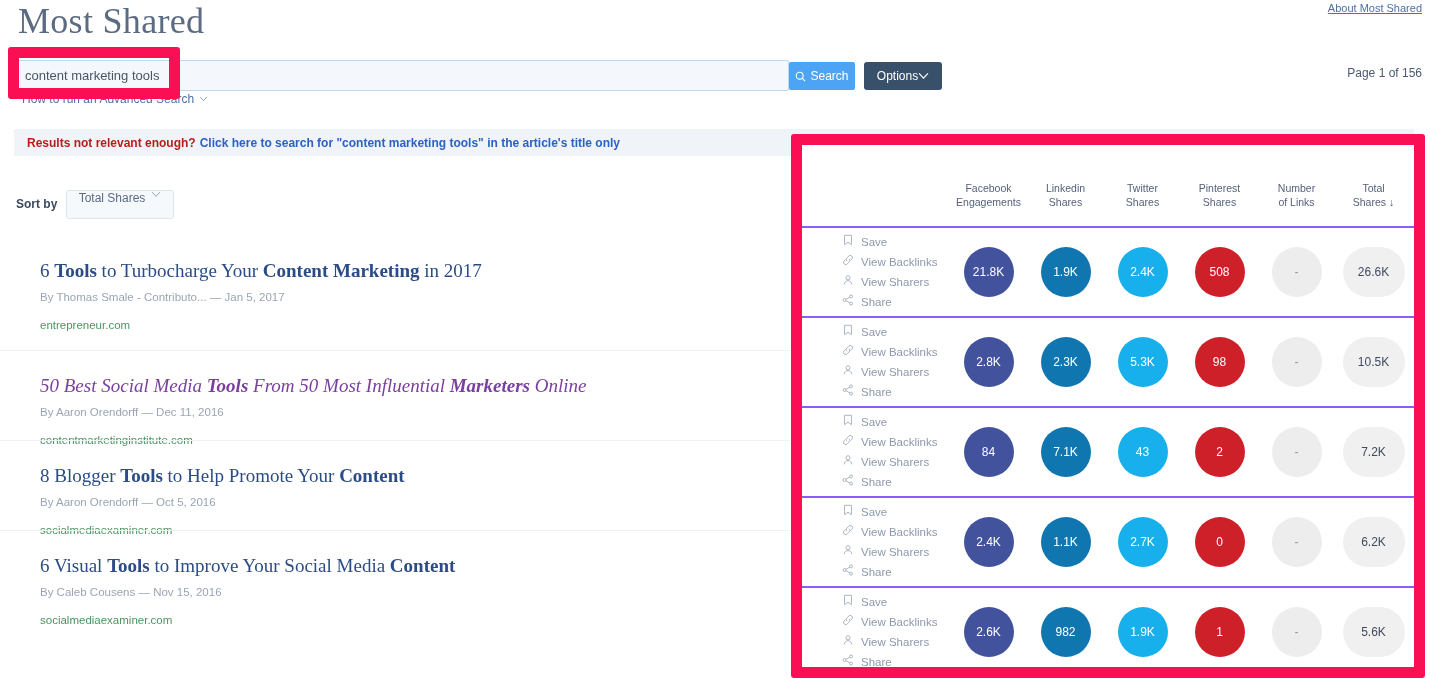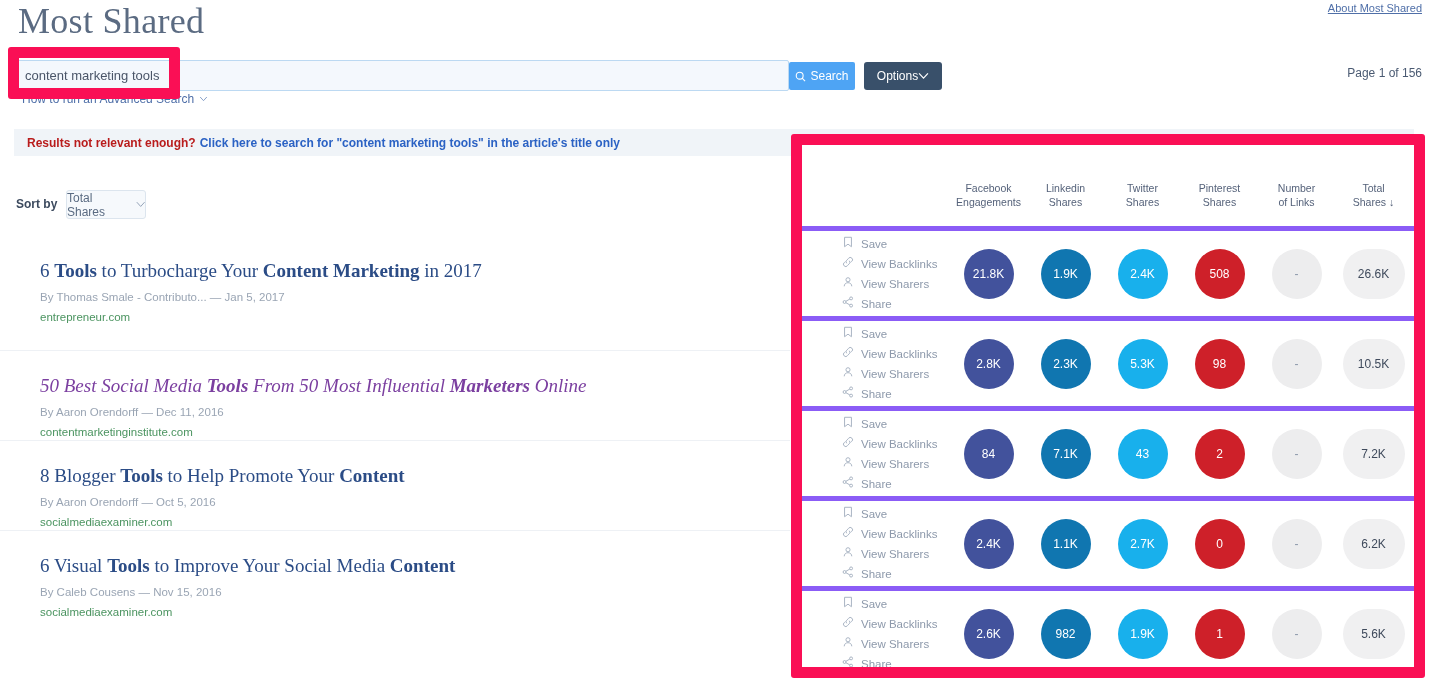--- a/index.html
+++ b/index.html
@@ -77,57 +77,57 @@
   .notice b { color: #b91c1c; font-weight: bold; }
   .notice .lnk { color: #2b62c4; font-weight: bold; margin-left: 4px; cursor: pointer; }
 
   
   .sortby-label {
     position: absolute; left: 16px; top: 197px;
     font-size: 12px; font-weight: bold; color: #3c4a5e;
   }
   .sort-select {
     position: absolute; left: 66px; top: 190px;
-    width: 80px; height: 29px;
+    width: 108px; height: 29px;
     background: #f6f9fc; border: 1px solid #dce5ee; border-radius: 3px;
-    display: flex; align-items: center; justify-content: center; gap: 6px;
+    display: flex; align-items: flex-start; justify-content: center; gap: 6px;
     font-size: 12px; color: #5a6b82; cursor: pointer;
   }
 
   
   .results { position: absolute; left: 0; top: 236px; width: 790px; }
   .result-row { height: 90px; position: relative; padding-left: 40px; }
   .result-row + .result-row { border-top: 1px solid #eef1f5; }
   .r-title {
     font-family: "Liberation Serif", serif;
     font-size: 19px; line-height: 22px; color: #2b4c86;
     margin-top: 24px; cursor: pointer;
   }
   .r-title.visited { color: #7b3fa0; font-style: italic; }
   .r-title b { font-weight: bold; }
   .r-meta { font-size: 11.5px; color: #9aa5b4; margin-top: 9px; }
-  .r-domain { font-size: 11.5px; color: #4b9460; margin-top: 8px; cursor: pointer; }
+  .r-domain { font-size: 11.5px; color: #4b9460; margin-top: 16px; cursor: pointer; }
 
   
   .metrics {
     position: absolute; left: 800px; top: 143px;
     width: 615px; height: 528px;
     background: #fff;
   }
   .m-head { display: flex; height: 60px; padding-top: 38px; }
   .m-head .col {
     font-size: 10.5px; color: #55627a; text-align: center;
     line-height: 14px;
   }
   .m-head .col.actions { width: 150px; }
   .m-head .col.metric { width: 77px; }
   .m-rows { margin-top: 23px; }
   .m-row {
     display: flex; align-items: center; height: 90px;
-    border-top: 5px solid #8b5cf6;
+    border-top: 2px solid #8b5cf6;
   }
   .m-actions { width: 150px; padding-left: 42px; }
   .m-action {
     display: flex; align-items: center; gap: 7px;
     font-size: 11.5px; color: #8d99ab; line-height: 20px; cursor: pointer;
   }
   .m-action svg { flex: 0 0 12px; }
   .m-cell { width: 77px; display: flex; align-items: center; justify-content: center; }
   .bubble {
     width: 50px; height: 50px; border-radius: 50%;

